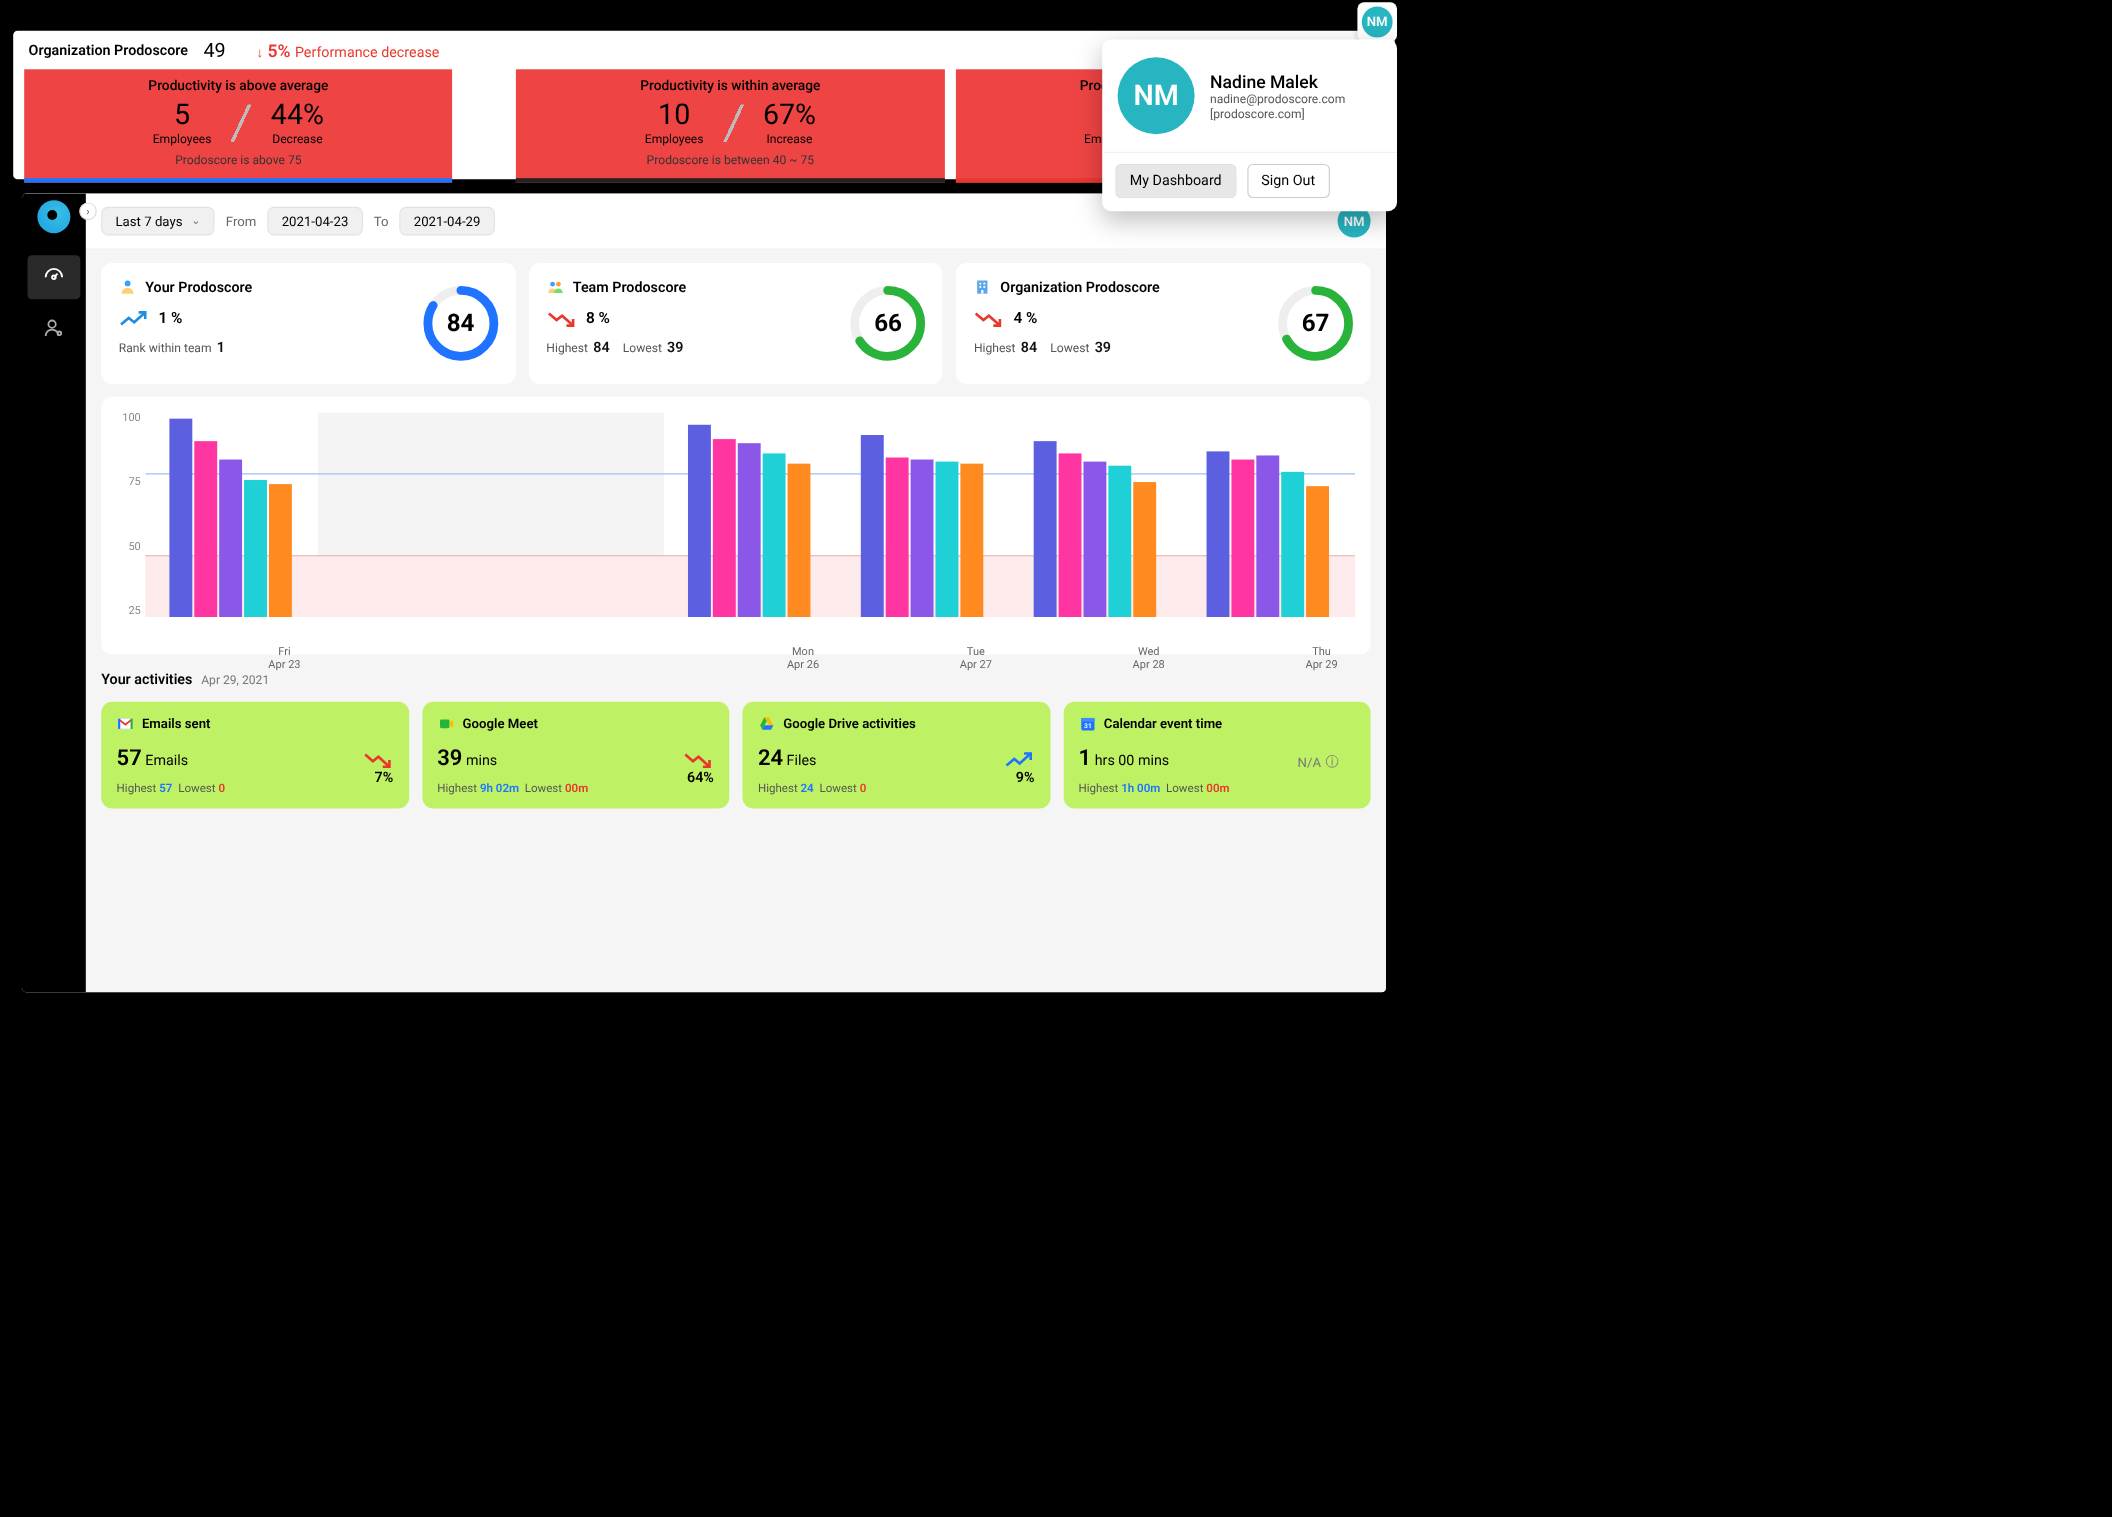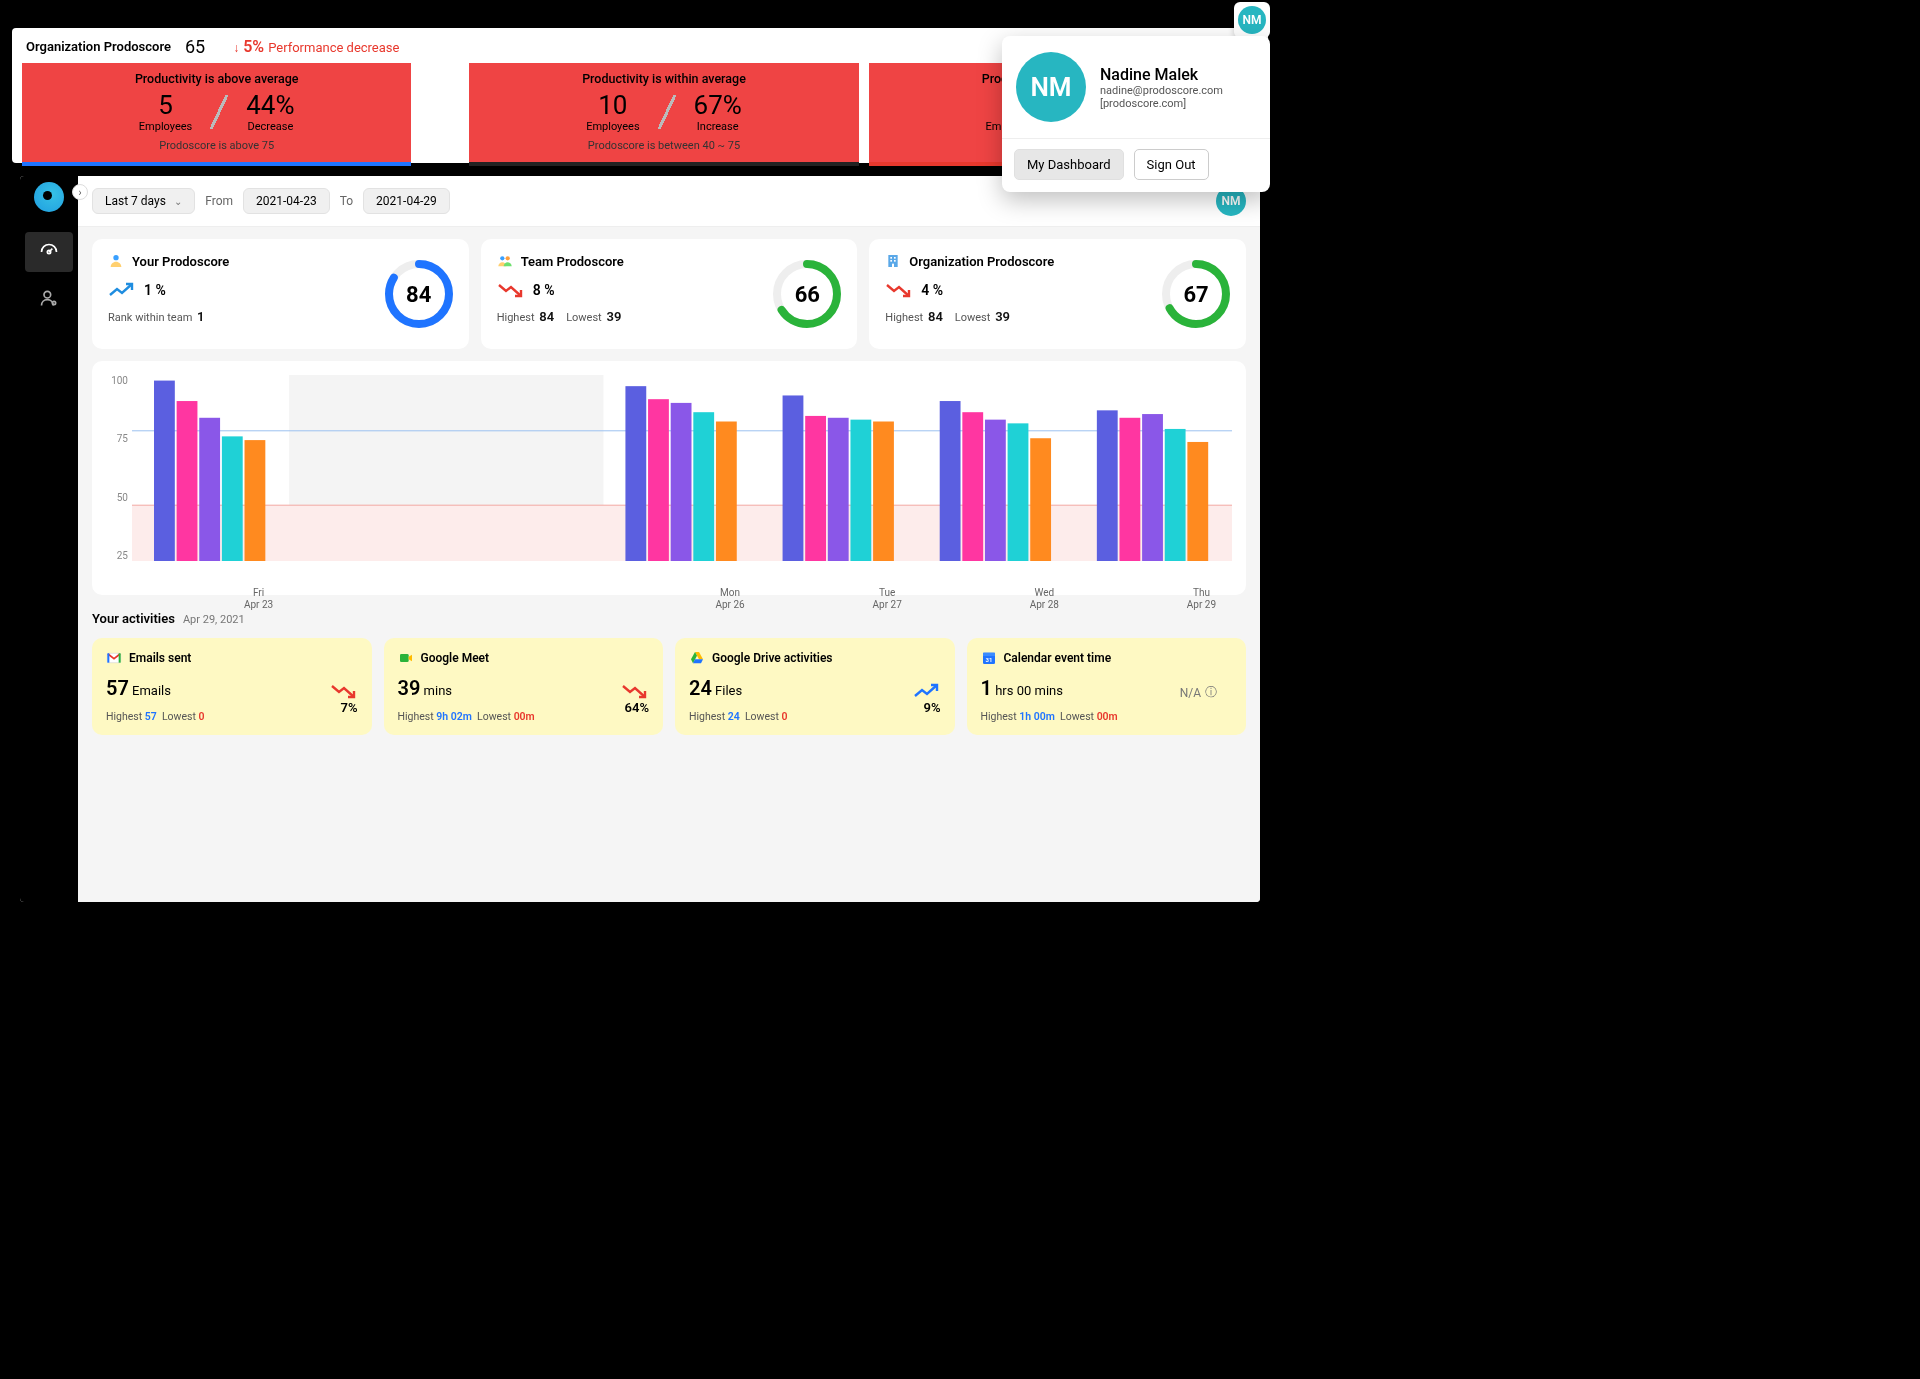--- a/index.html
+++ b/index.html
@@ -82,21 +82,21 @@
 .blueline { stroke:#9cc1f0; stroke-width:1; }
 .redline { stroke:#f2a8a3; stroke-width:1; }
 .xaxis { position:absolute; left:26px; right:0; bottom:-2px; display:flex; }
 .xaxis .xl { position:absolute; transform:translateX(-50%); text-align:center; font-size:10px; color:#666; line-height:1.15;margin-left:48px; }
 
 
 .act-head { display:flex; align-items:baseline; gap:8px; margin-top:4px; }
 .act-head .h { font-size:13px; font-weight:600; }
 .act-head .d { font-size:11px; color:#777; }
 .act-row { display:flex; gap:12px; }
-.act-card { flex:1; background:#fef9c3; border-radius:10px; padding:12px 14px; position:relative; min-width:0; }
+.act-card { flex:1; background:#bef264; border-radius:10px; padding:12px 14px; position:relative; min-width:0; }
 .act-card .at { font-size:12px; font-weight:600; display:flex; align-items:center; gap:7px; }
 .act-card .aval { font-size:13px; margin-top:10px; }
 .act-card .aval .big { font-size:20px; font-weight:600; }
 .act-card .astat { font-size:10.5px; color:#555; margin-top:10px; }
 .act-card .astat .hi { color:#1f74ff; font-weight:600; }
 .act-card .astat .lo { color:#e8382d; font-weight:600; }
 .act-card .adelta { position:absolute; right:14px; top:44px; text-align:right; font-size:13px; font-weight:600; }
 .act-card .adelta svg { display:block; margin-left:auto; }
 .na-pill { position:absolute; right:29px; top:46px; font-size:12px; color:#777; display:flex; align-items:center; gap:4px; }
 .icon16 { width:16px; height:16px; display:inline-block; }
@@ -119,21 +119,21 @@
   </div>
   <div class="pactions">
     <button class="my">My Dashboard</button>
     <button>Sign Out</button>
   </div>
 </div>
 
 <div class="top-card">
   <div class="top-card-header">
     <span class="score-lbl">Organization Prodoscore</span>
-    <span class="score-val">65</span>
+    <span class="score-val">49</span>
     <span class="delta">
       <span class="arrow">↓</span>
       <span class="big">5%</span>
       <span>Performance decrease</span>
     </span>
   </div>
   <div class="triptych" id="triptych">
     <div class="trip blue">
       <div class="title">Productivity is above average</div>
       <div class="nums">

